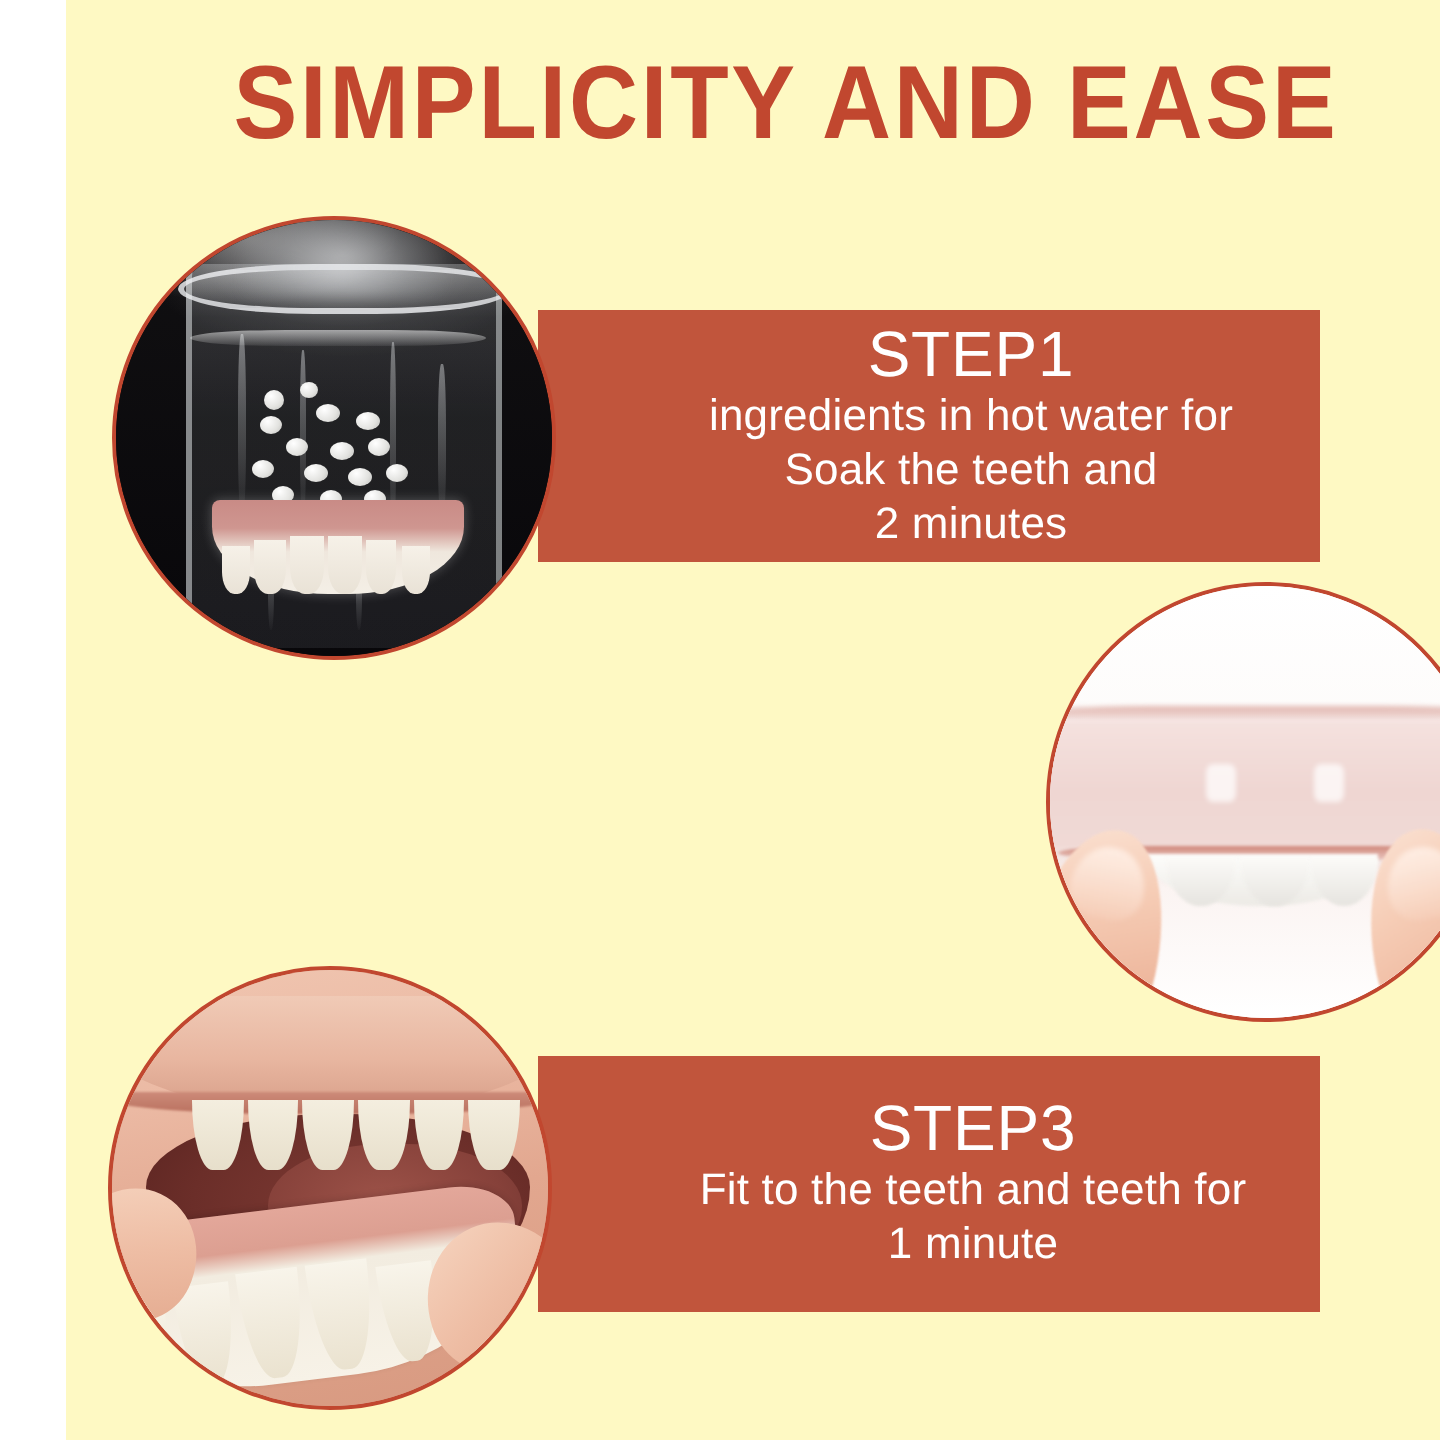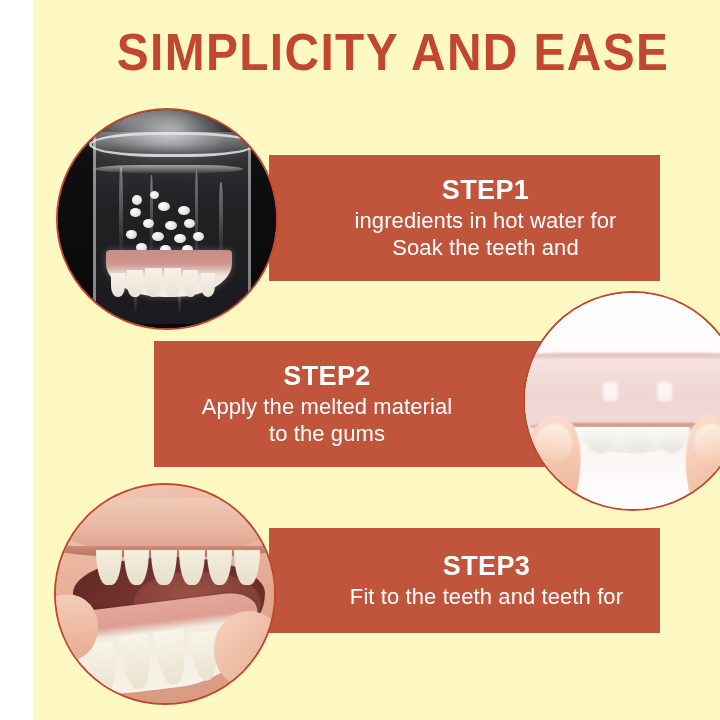--- a/index.html
+++ b/index.html
@@ -47,25 +47,25 @@
     color: #ffffff;
     box-sizing: border-box;
     display: flex;
     flex-direction: column;
     align-items: center;
     justify-content: center;
     z-index: 1;
   }
   .banner-1 { left: 236px; top: 155px; width: 391px; height: 126px; padding-left: 42px; }
   .banner-2 { left: 121px; top: 341px; width: 392px; height: 126px; padding-right: 46px; }
-  .banner-3 { left: 236px; top: 528px; width: 391px; height: 105px; padding-left: 44px; }
+  .banner-3 { left: 236px; top: 528px; width: 391px; height: 128px; padding-left: 44px; }
 
   .step-title {
-    font-size: 27px;
-    font-weight: bold;
+    font-size: 32px;
+    font-weight: normal;
     line-height: 31px;
     letter-spacing: 0.4px;
     margin-bottom: 1px;
     text-align: right;
   }
   .step-body {
     font-size: 22px;
     font-weight: normal;
     line-height: 27px;
     text-align: center;
@@ -258,20 +258,21 @@
 <body>
 
 <div id="page">
 
   <div class="title">SIMPLICITY AND EASE</div>
 
   <div class="banner banner-1">
     <div class="step-title">STEP1</div>
     <div class="step-body">ingredients in hot water for</div>
     <div class="step-body">Soak the teeth and</div>
+    <div class="step-body">2 minutes</div>
   </div>
 
   <div class="photo photo-1">
     <div class="photo-inner">
       <div class="p1-bg"></div>
       <div class="p1-glass"></div>
       <div class="p1-rim"></div>
       <div class="p1-waterline"></div>
       <div class="p1-steam"></div>
       <div class="p1-streak" style="left:28%; top:26%; width:4px; height:42%;"></div>
@@ -301,25 +302,20 @@
         <div class="p1-tooth" style="left:4%;  width:11%; height:52%;"></div>
         <div class="p1-tooth" style="left:17%; width:12%; height:58%;"></div>
         <div class="p1-tooth" style="left:31%; width:13%; height:62%;"></div>
         <div class="p1-tooth" style="left:46%; width:13%; height:62%;"></div>
         <div class="p1-tooth" style="left:61%; width:12%; height:58%;"></div>
         <div class="p1-tooth" style="left:75%; width:11%; height:52%;"></div>
       </div>
     </div>
   </div>
 
-  <div class="banner banner-2">
-    <div class="step-title">STEP2</div>
-    <div class="step-body">Apply the melted material</div>
-    <div class="step-body">to the gums</div>
-  </div>
 
   <div class="photo photo-2">
     <div class="photo-inner">
       <div class="p2-bg"></div>
       <div class="p2-liprow"></div>
       <div class="p2-gum"></div>
       <div class="p2-smallteeth" style="left:36%;"></div>
       <div class="p2-smallteeth" style="left:61%;"></div>
       <div class="p2-veneerline"></div>
       <div class="p2-veneer"></div>
@@ -331,20 +327,21 @@
       </div>
       <div class="p2-finger right">
         <div class="p2-nail"></div>
       </div>
     </div>
   </div>
 
   <div class="banner banner-3">
     <div class="step-title">STEP3</div>
     <div class="step-body">Fit to the teeth and teeth for</div>
+    <div class="step-body">1 minute</div>
   </div>
 
   <div class="photo photo-3">
     <div class="photo-inner">
       <div class="p3-bg"></div>
       <div class="p3-upperlip"></div>
       <div class="p3-lipedge"></div>
       <div class="p3-mouth"></div>
       <div class="p3-tongue"></div>
       <div class="p3-upperteeth">

